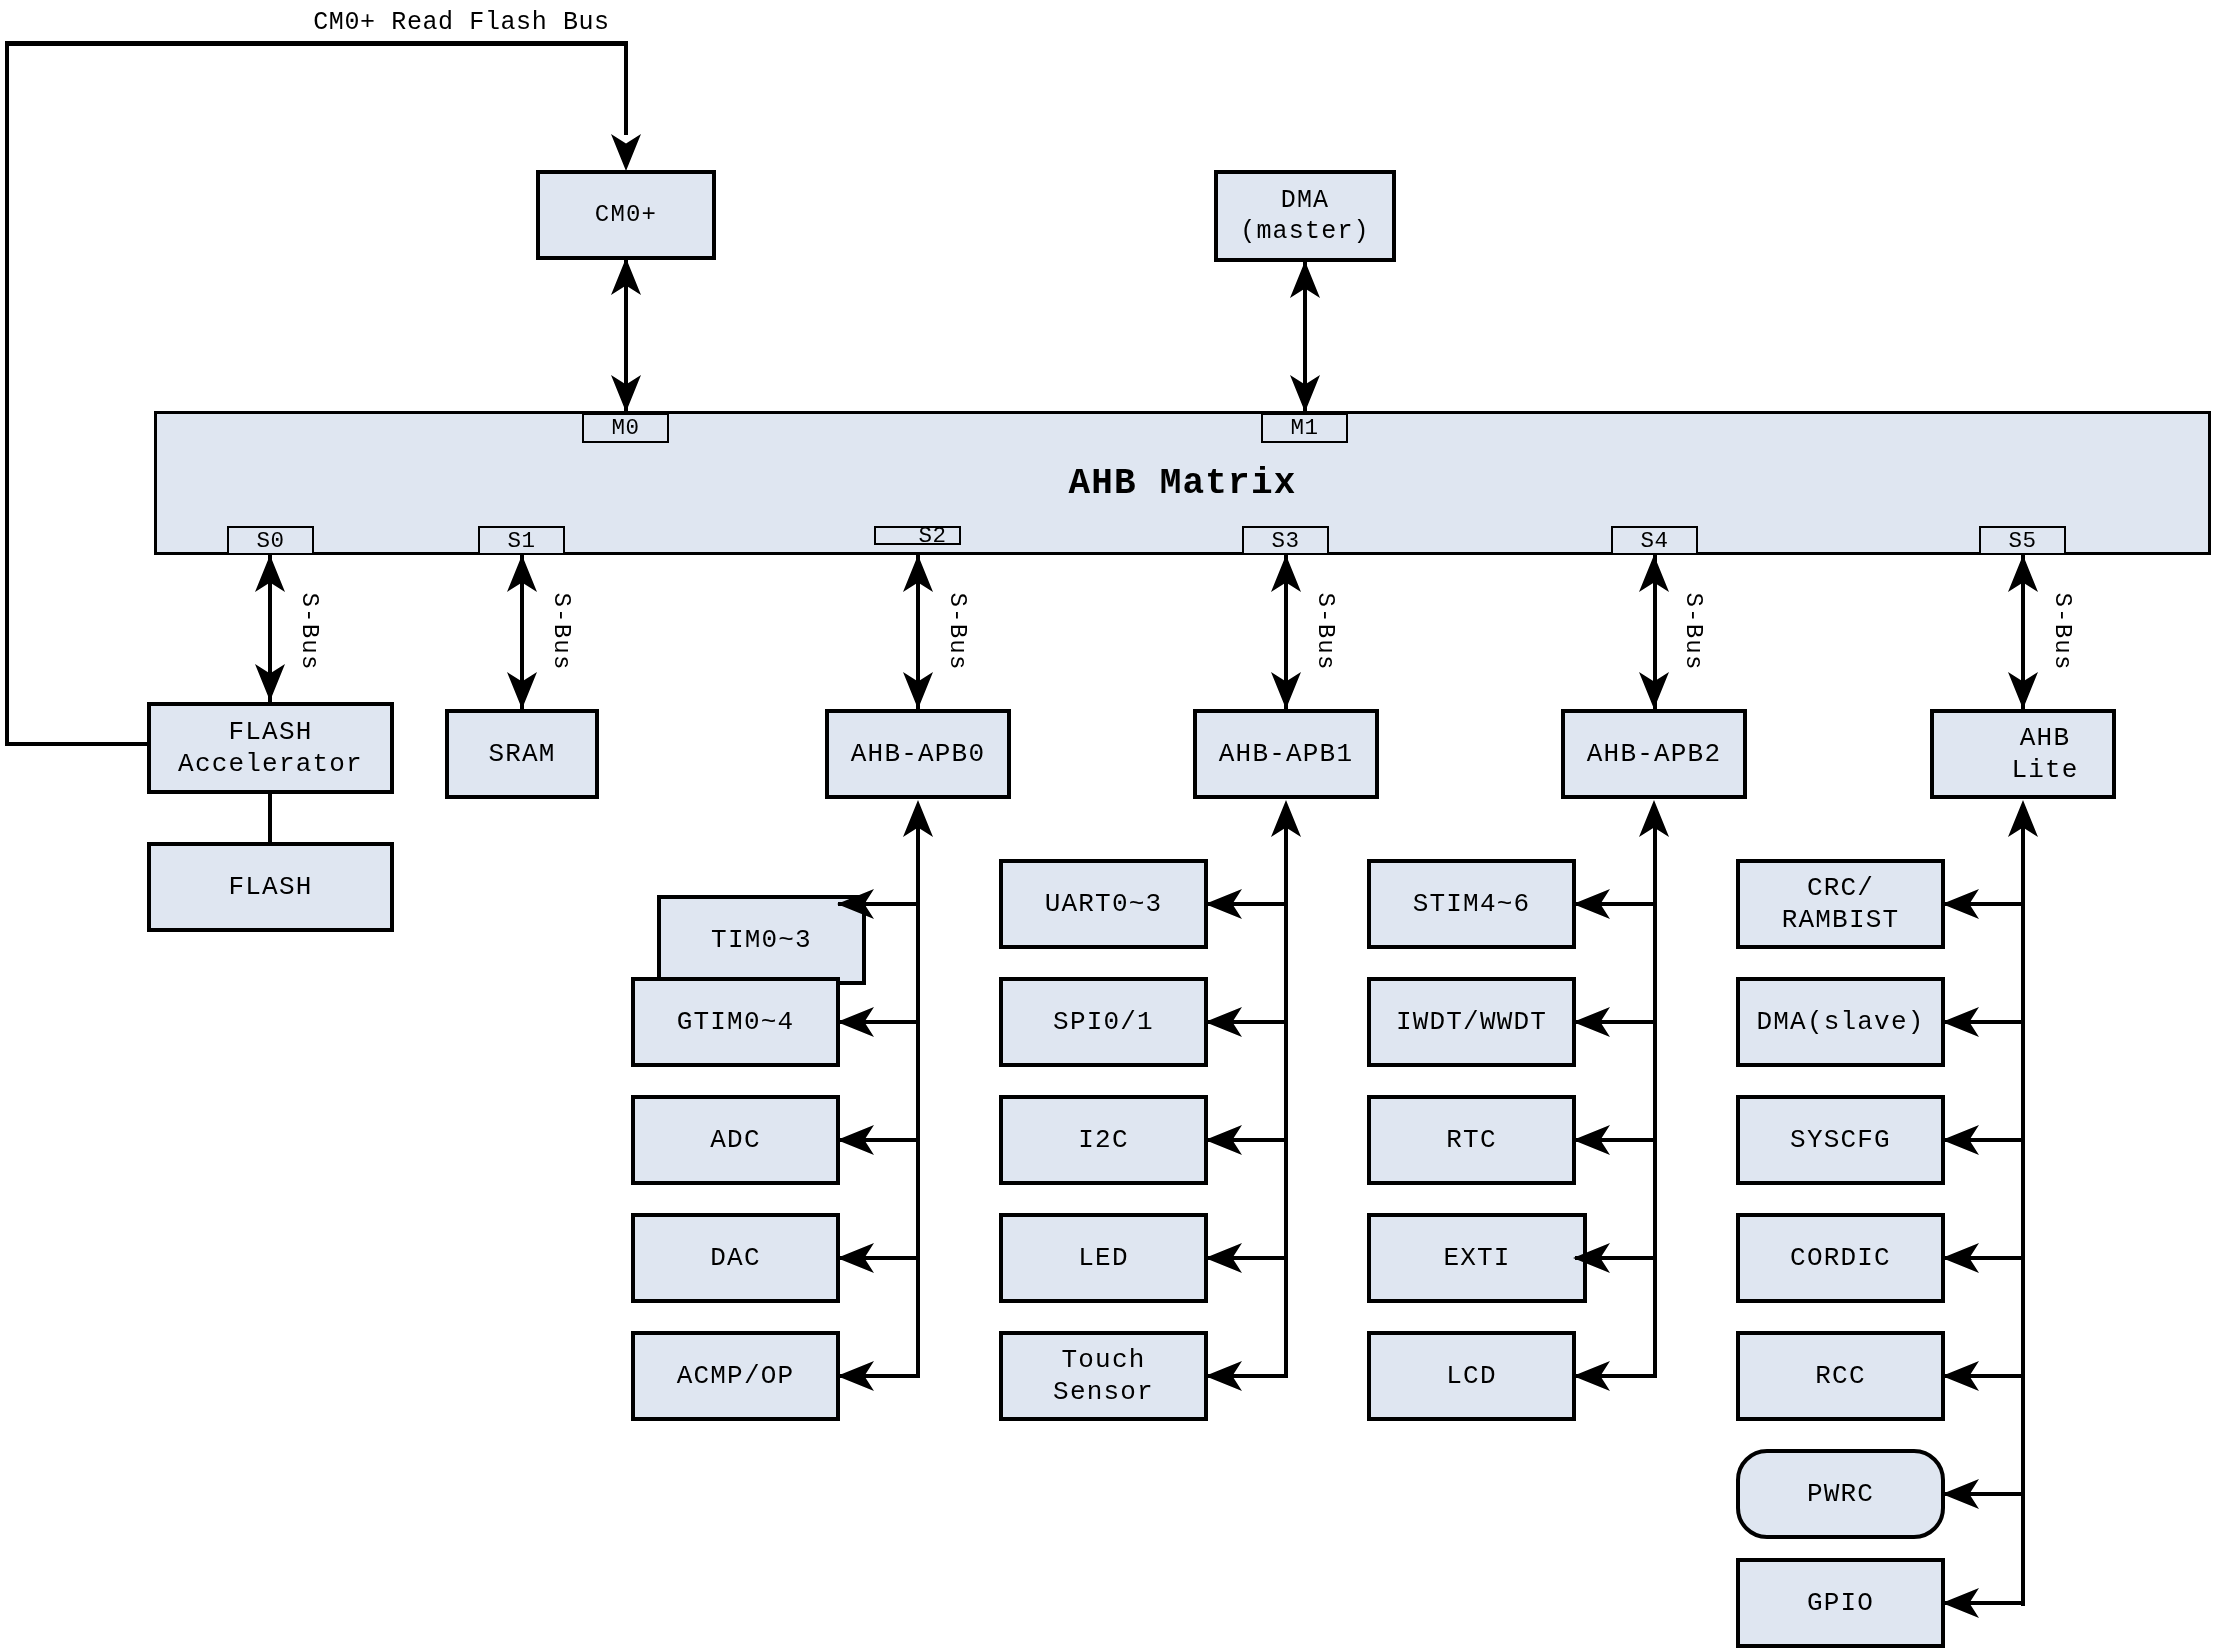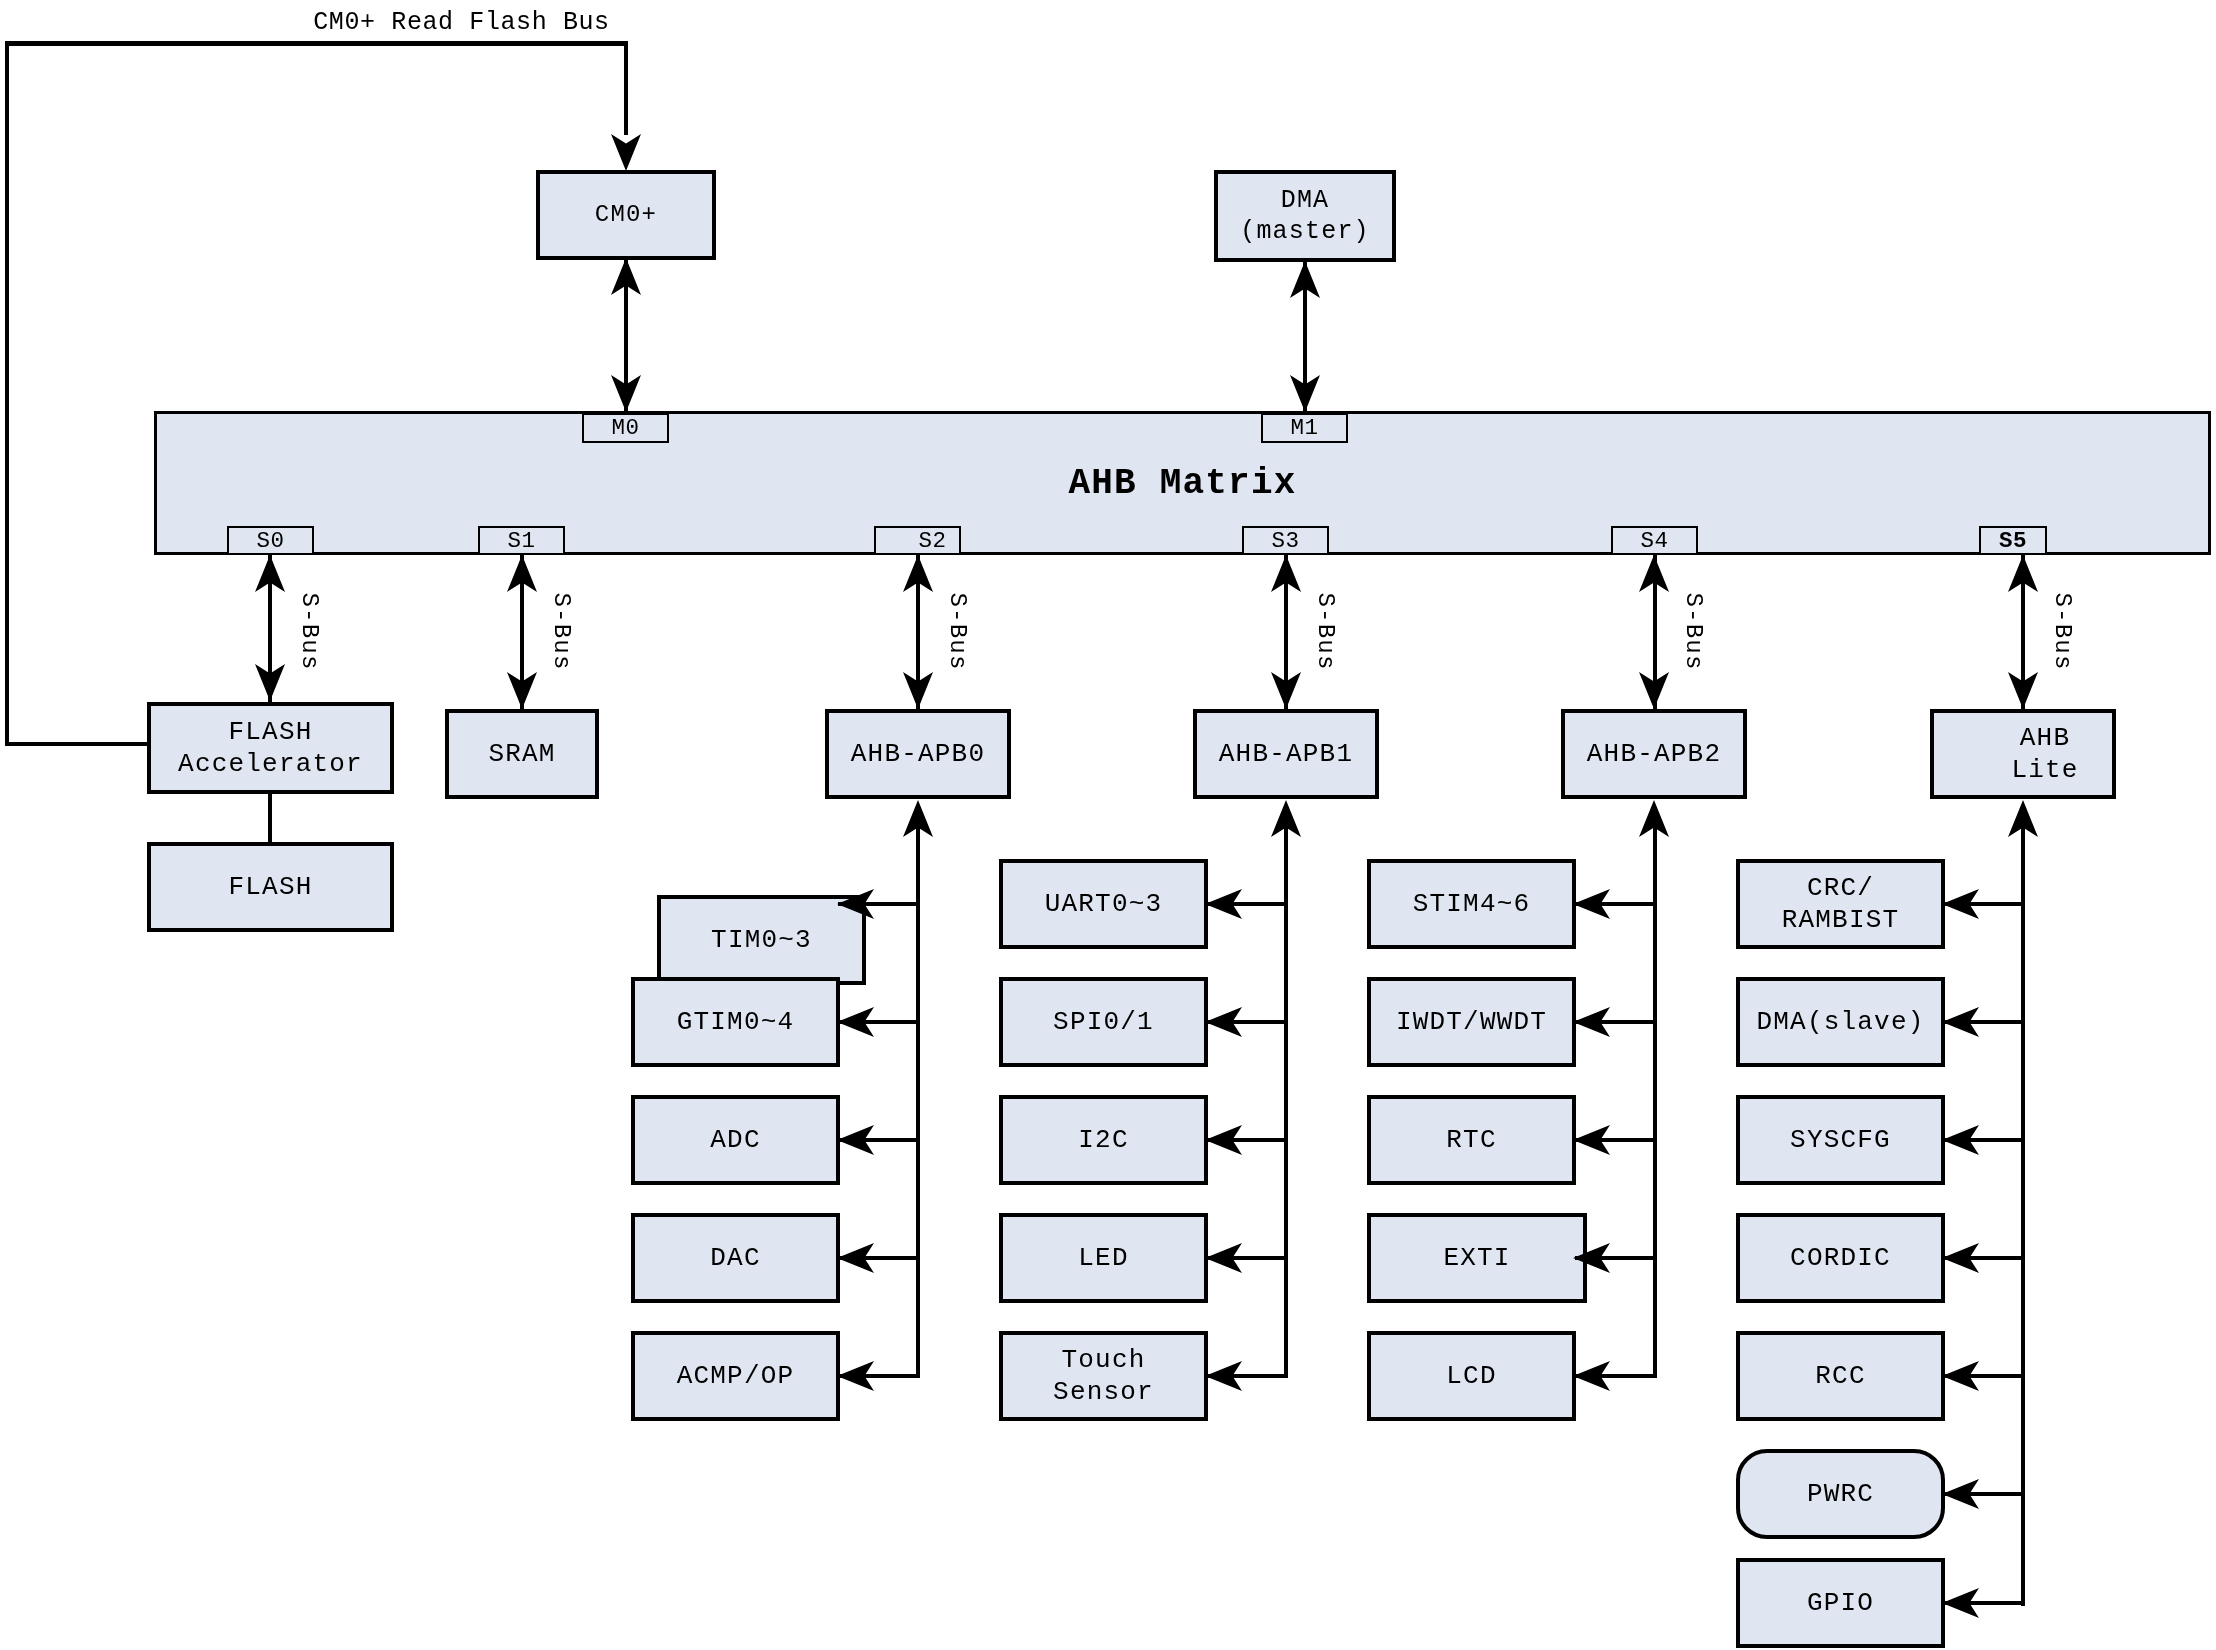--- a/index.html
+++ b/index.html
@@ -52,24 +52,24 @@
 <div class="abs vline" style="left:1303px;top:262px;width:4.4px;height:149px;"></div>
 <div class="abs head head-up" style="left:1290px;top:261px;width:30px;height:37px;"></div>
 <div class="abs head head-down" style="left:1290px;top:375px;width:30px;height:37px;"></div>
 
 <div class="abs bar" style="left:154px;top:411px;width:2057px;height:144px;"></div>
 <div class="abs bar-title" style="left:154px;top:411px;width:2057px;height:144px;">AHB Matrix</div>
 <div class="abs tab" style="left:582px;top:413px;width:87px;height:30px;">M0</div>
 <div class="abs tab" style="left:1261px;top:413px;width:87px;height:30px;">M1</div>
 <div class="abs tab" style="left:227px;top:526px;width:87px;height:29px;">S0</div>
 <div class="abs tab" style="left:478px;top:526px;width:87px;height:29px;">S1</div>
-<div class="abs tab" style="left:874px;top:526px;width:87px;height:29px;padding-left:30px;">S2</div>
+<div class="abs tab" style="left:874px;top:526px;width:87px;height:19px;padding-left:30px;">S2</div>
 <div class="abs tab" style="left:1242px;top:526px;width:87px;height:29px;">S3</div>
 <div class="abs tab" style="left:1611px;top:526px;width:87px;height:29px;">S4</div>
-<div class="abs tab" style="left:1979px;top:526px;width:68px;height:29px;font-weight:bold;">S5</div>
+<div class="abs tab" style="left:1979px;top:526px;width:87px;height:29px;">S5</div>
 
 <div class="abs vline" style="left:268px;top:555px;width:4.4px;height:147px;"></div>
 <div class="abs head head-up" style="left:255px;top:555px;width:30px;height:37px;"></div>
 <div class="abs head head-down" style="left:255px;top:664px;width:30px;height:37px;"></div>
 <div class="abs vlabel" style="left:259px;top:619px;width:100px;height:25px;">S-Bus</div>
 
 <div class="abs vline" style="left:520px;top:555px;width:4.4px;height:154px;"></div>
 <div class="abs head head-up" style="left:507px;top:555px;width:30px;height:37px;"></div>
 <div class="abs head head-down" style="left:507px;top:672px;width:30px;height:37px;"></div>
 <div class="abs vlabel" style="left:511px;top:619px;width:100px;height:25px;">S-Bus</div>

